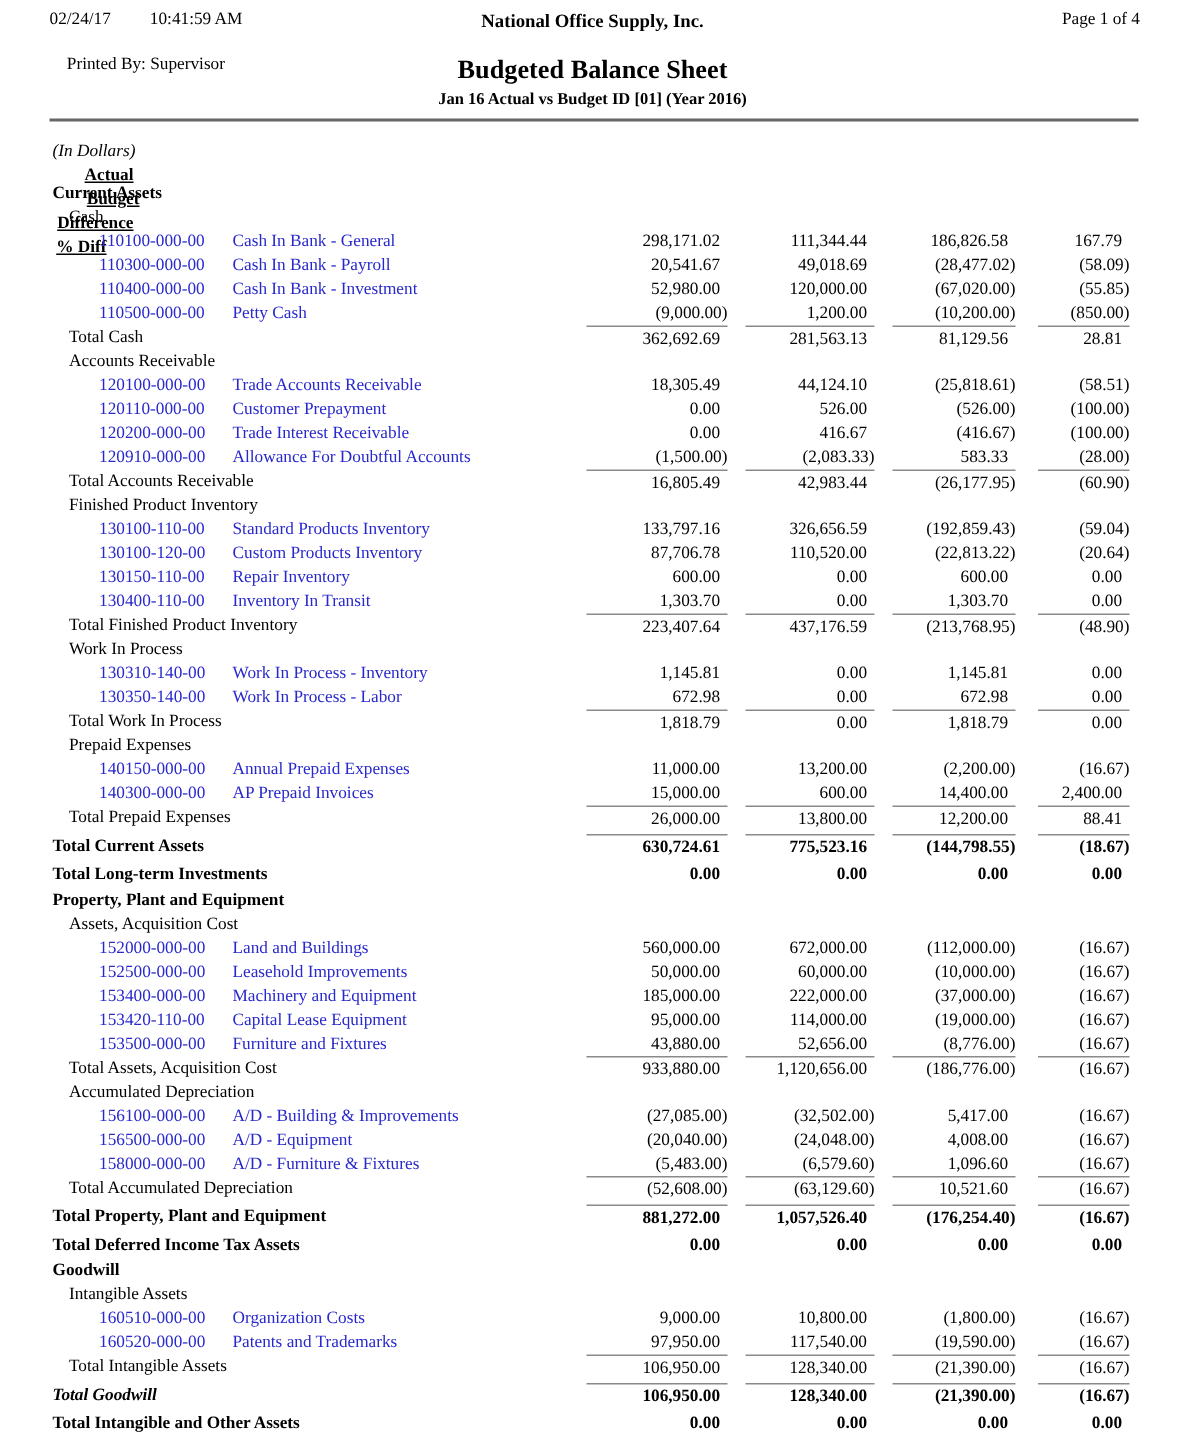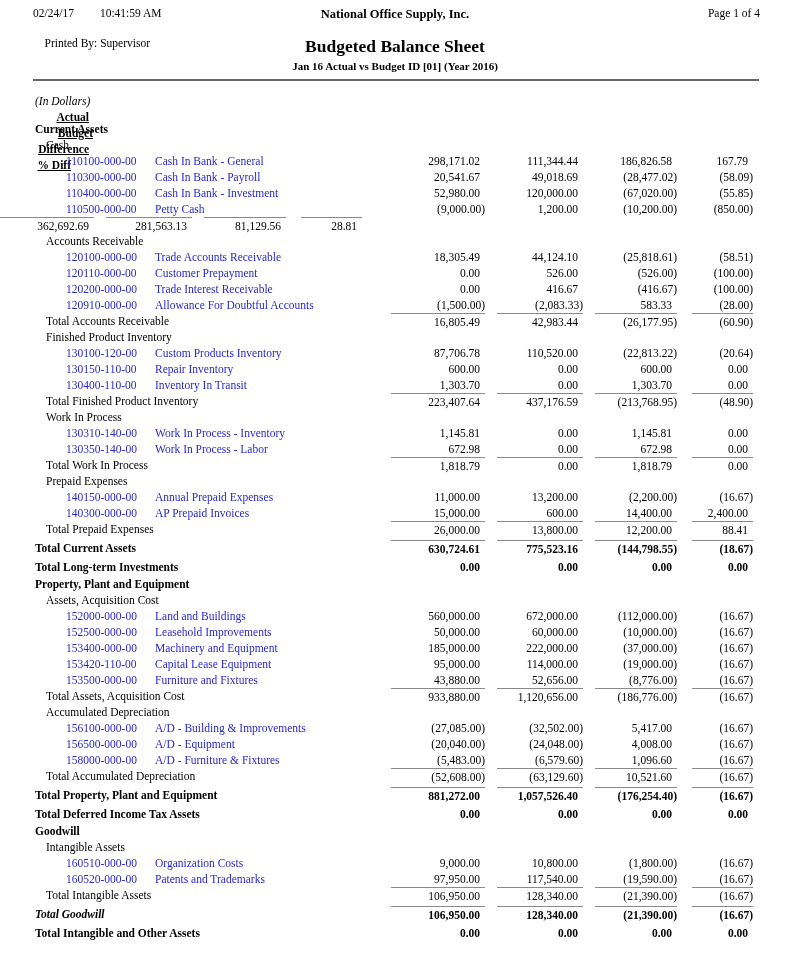--- a/index.html
+++ b/index.html
@@ -99,20 +99,21 @@
       <div class="num c4 neg">(55.85)</div>
     </div>
     <div class="row t-account lv0">
       <div class="label"><span class="acct-code">110500-000-00</span><span>Petty Cash</span></div>
       <div class="num c1 neg">(9,000.00)</div>
       <div class="num c2">1,200.00</div>
       <div class="num c3 neg">(10,200.00)</div>
       <div class="num c4 neg">(850.00)</div>
     </div>
     <div class="row t-total lv1 line">
+      <div class="label">Total Cash</div>
       <div class="num c1">362,692.69</div>
       <div class="num c2">281,563.13</div>
       <div class="num c3">81,129.56</div>
       <div class="num c4">28.81</div>
     </div>
     <div class="row t-section lv1">
       <div class="label">Accounts Receivable</div>
     </div>
     <div class="row t-account lv0">
       <div class="label"><span class="acct-code">120100-000-00</span><span>Trade Accounts Receivable</span></div>
@@ -144,20 +145,27 @@
     </div>
     <div class="row t-total lv1 line">
       <div class="label">Total Accounts Receivable</div>
       <div class="num c1">16,805.49</div>
       <div class="num c2">42,983.44</div>
       <div class="num c3 neg">(26,177.95)</div>
       <div class="num c4 neg">(60.90)</div>
     </div>
     <div class="row t-section lv1">
       <div class="label">Finished Product Inventory</div>
+    </div>
+    <div class="row t-account lv0">
+      <div class="label"><span class="acct-code">130100-110-00</span><span>Standard Products Inventory</span></div>
+      <div class="num c1">133,797.16</div>
+      <div class="num c2">326,656.59</div>
+      <div class="num c3 neg">(192,859.43)</div>
+      <div class="num c4 neg">(59.04)</div>
     </div>
     <div class="row t-account lv0">
       <div class="label"><span class="acct-code">130100-120-00</span><span>Custom Products Inventory</span></div>
       <div class="num c1">87,706.78</div>
       <div class="num c2">110,520.00</div>
       <div class="num c3 neg">(22,813.22)</div>
       <div class="num c4 neg">(20.64)</div>
     </div>
     <div class="row t-account lv0">
       <div class="label"><span class="acct-code">130150-110-00</span><span>Repair Inventory</span></div>

